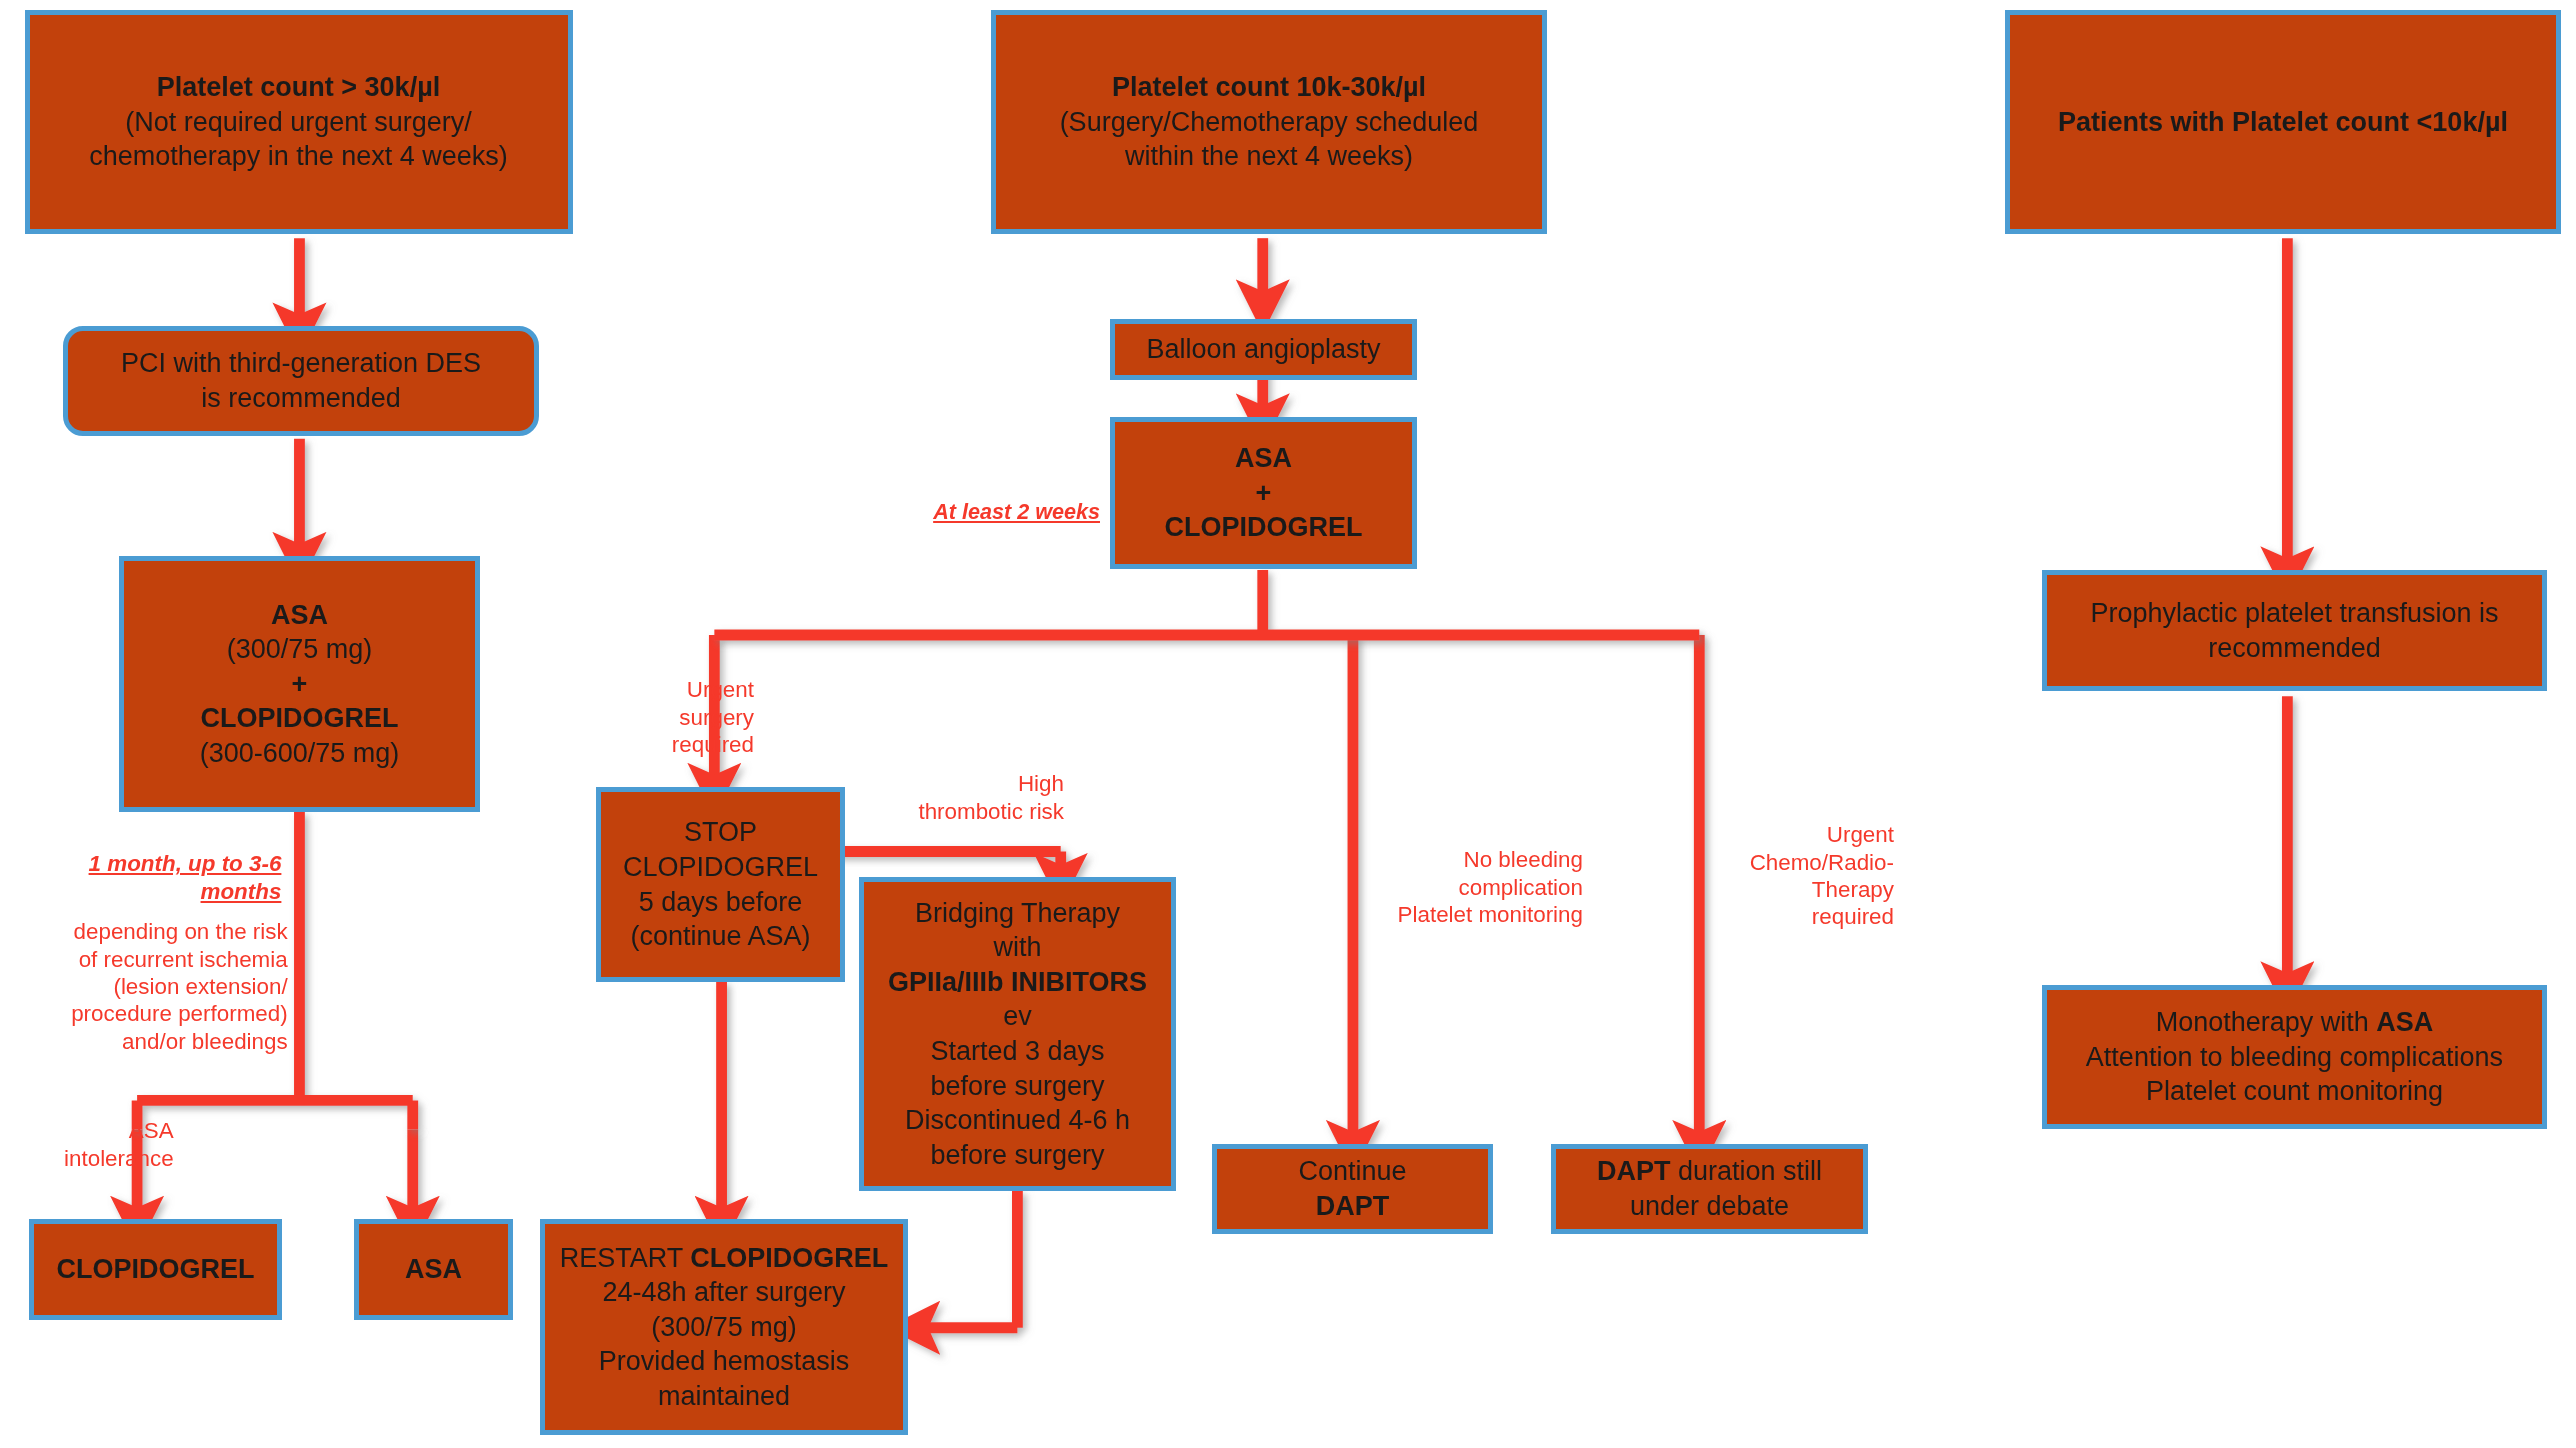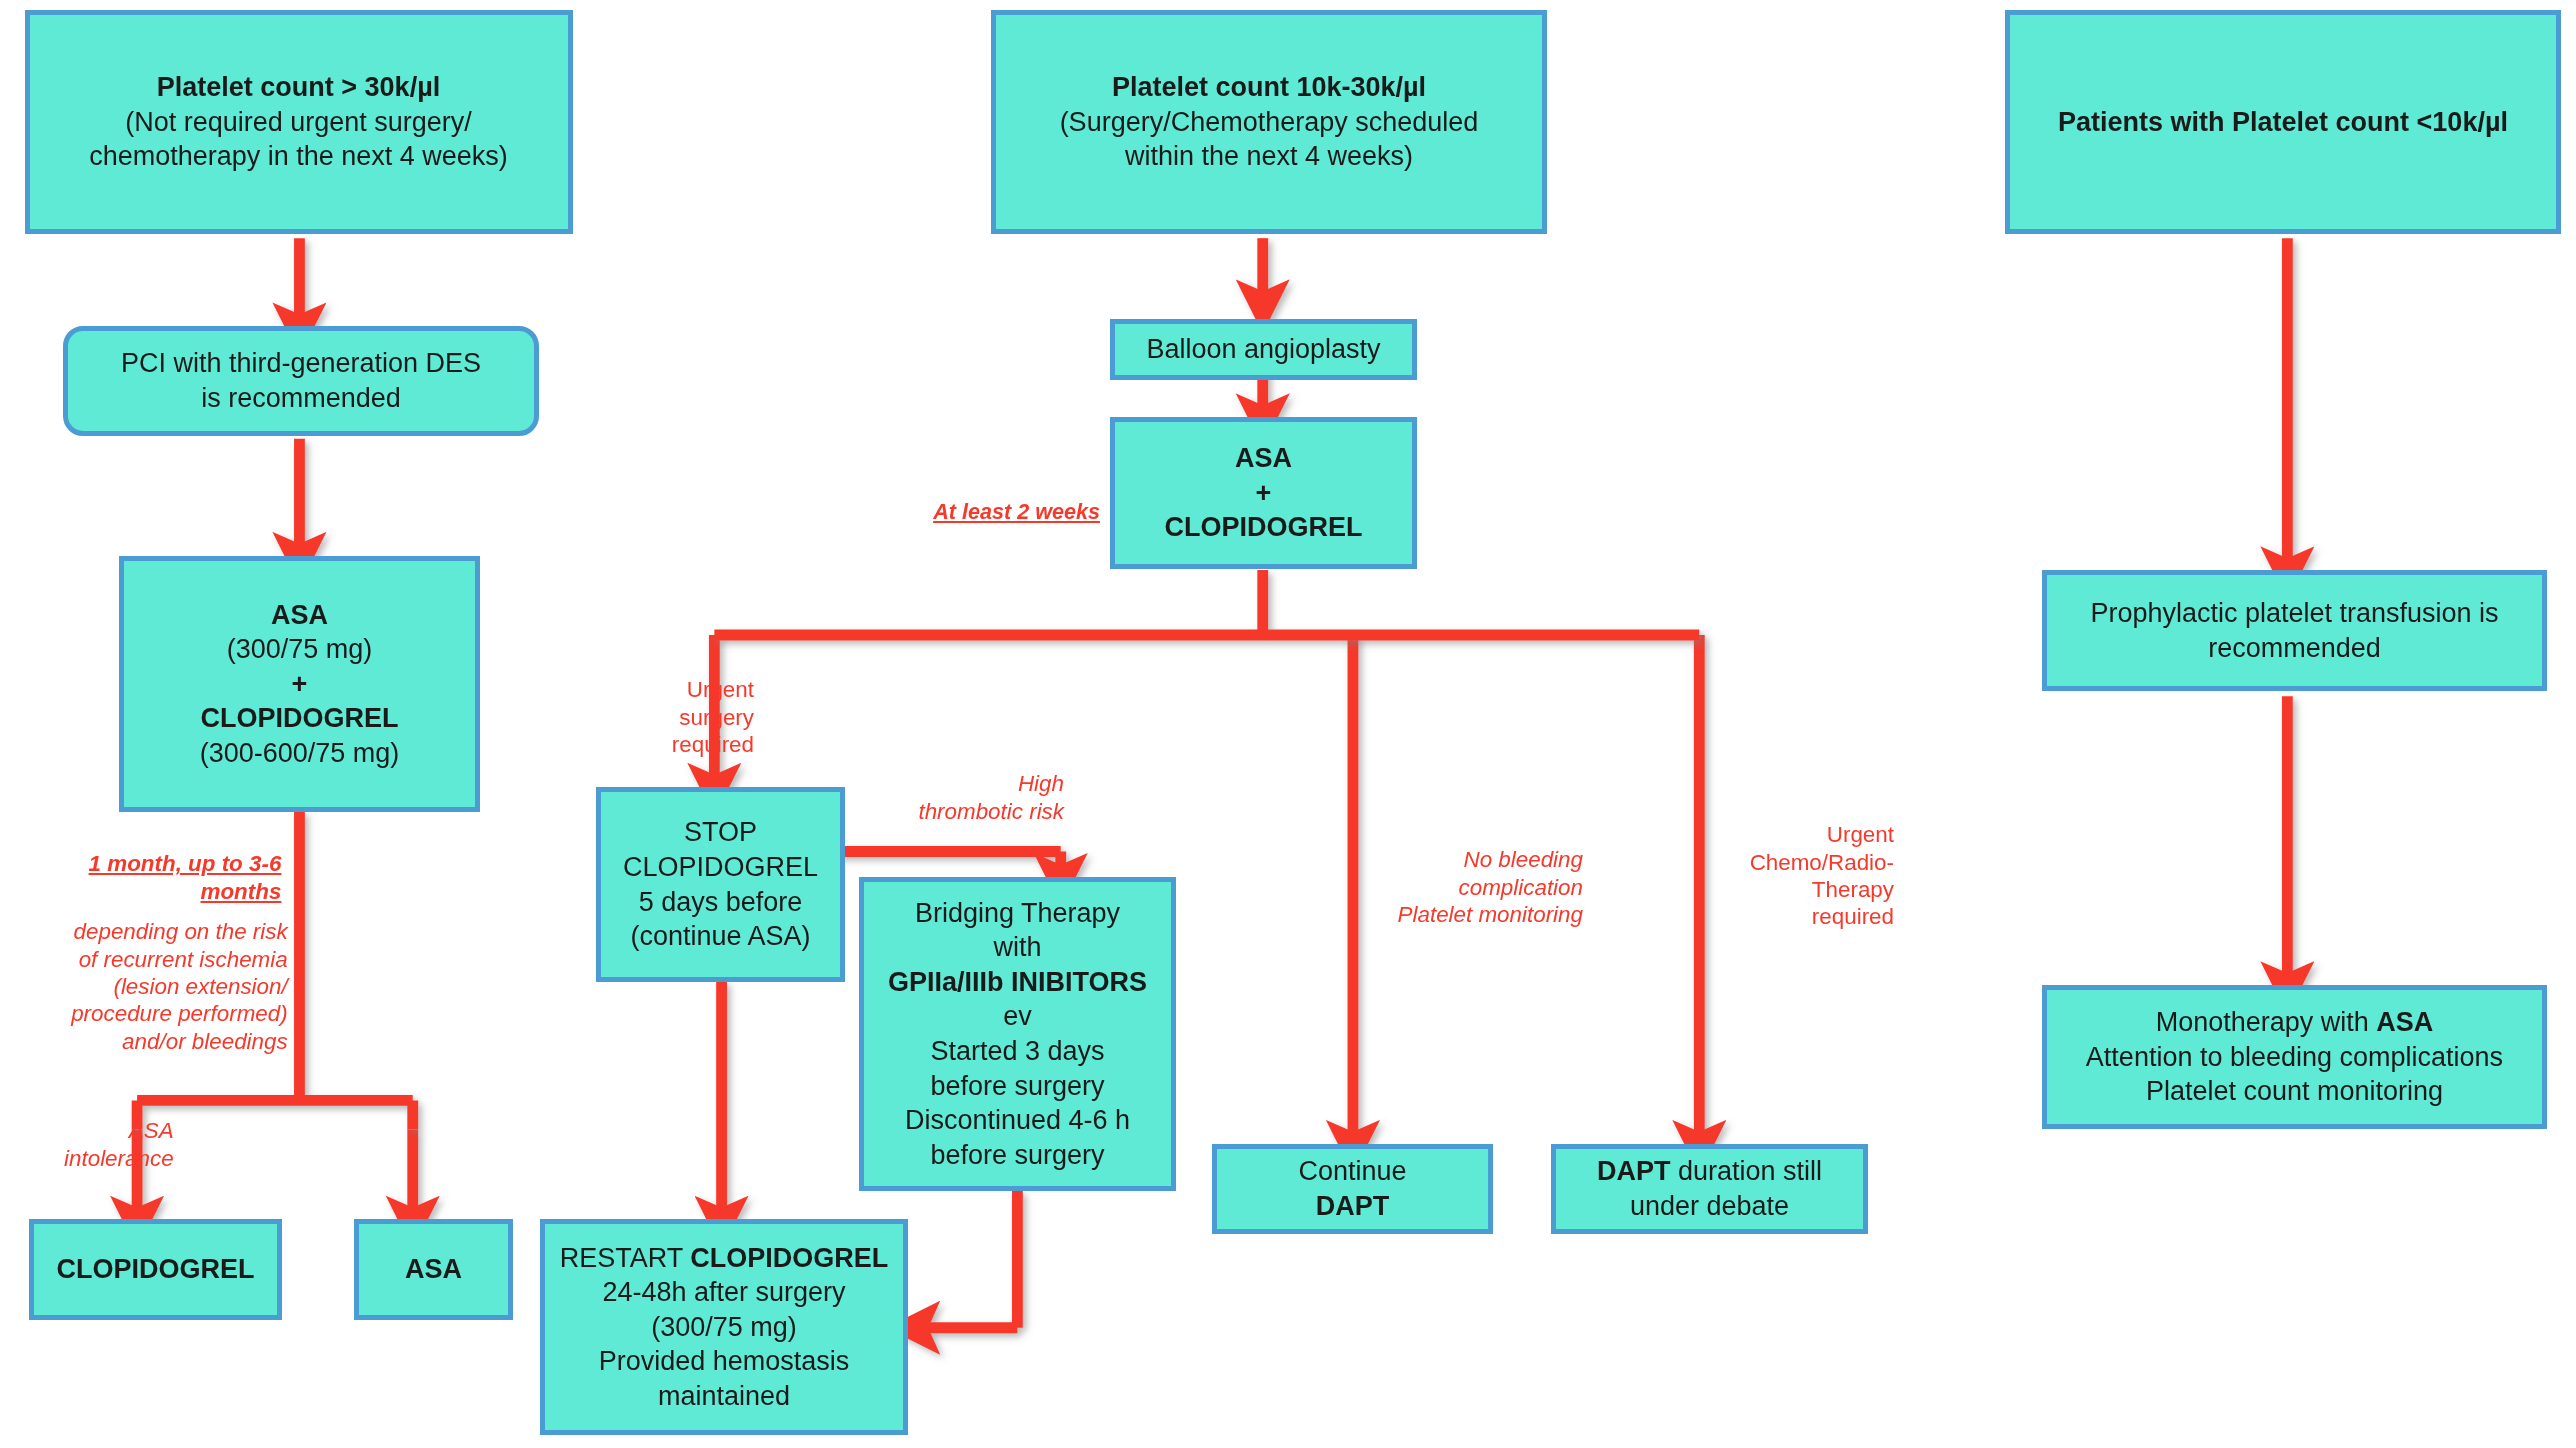--- a/index.html
+++ b/index.html
@@ -14,21 +14,21 @@
   }
   #wires{
     position:absolute;
     left:0;top:0;
     width:2576px;height:1449px;
     pointer-events:none;
   }
   .box{
     position:absolute;
     box-sizing:border-box;
-    background:#5eead4;
+    background:#c2410c;
     border:5px solid #4b9cd3;
     display:flex;
     align-items:center;
     justify-content:center;
     text-align:center;
     color:#1a1a1a;
     line-height:1.28;
     font-size:27px;
     padding:4.3px 7.2px;
     z-index:3;
@@ -37,21 +37,21 @@
   .b{font-weight:bold;}
   .lbl{
     position:absolute;
     color:#f5392b;
     font-size:22.4px;
     line-height:1.22;
     text-align:right;
     z-index:4;
     white-space:pre-line;
   }
-  .lbl.ital{font-style:italic;}
+  .lbl.ital{}
   .lbl.bold-ital-ul{
     font-style:italic;
     font-weight:bold;
     text-decoration:underline;
   }
 </style>
 </head>
 <body>
 
 <div id="canvas">

